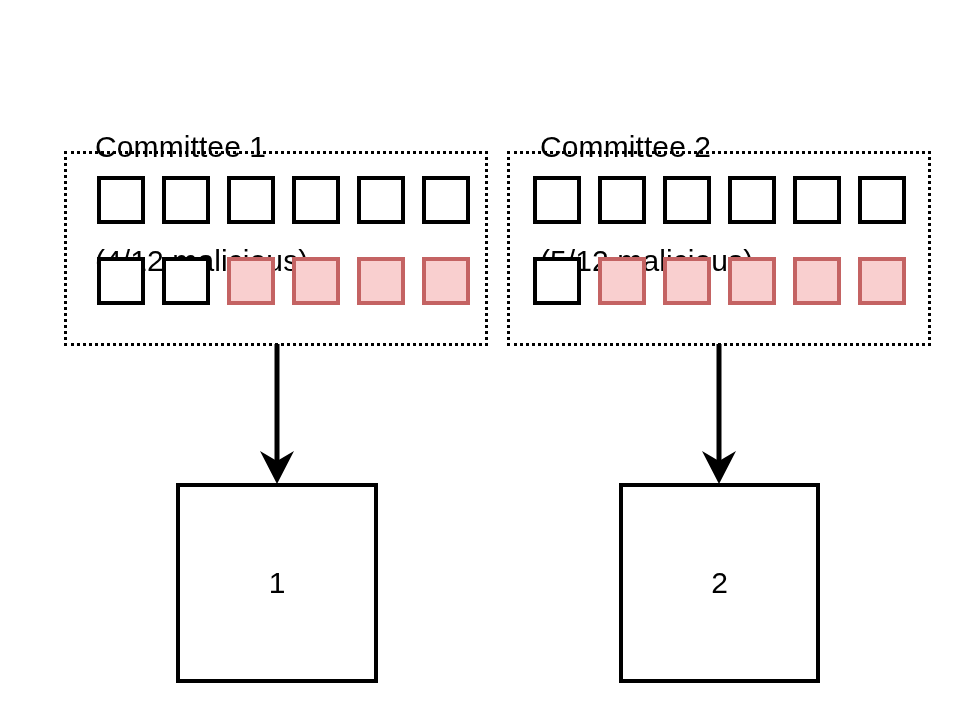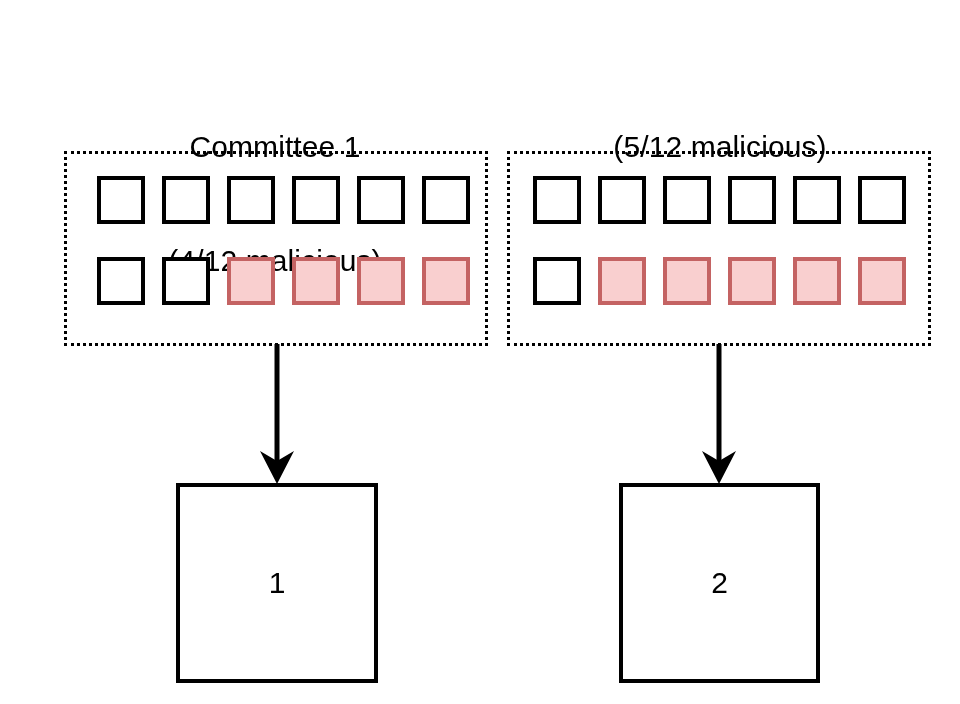--- a/index.html
+++ b/index.html
@@ -17,21 +17,20 @@
   #stage {
     position: relative;
     width: 960px;
     height: 704px;
     background: #ffffff;
   }
 
   
   .group-title {
     position: absolute;
-    text-align: center;
     font-size: 30px;
     line-height: 38px;
     letter-spacing: 0.1px;
     color: #000000;
     white-space: pre;
     font-weight: 400;
   }
   .group-title .title-line {
     display: block;
   }
@@ -125,20 +124,21 @@
   <svg class="arrow" style="left: 247px; top: 344px;" width="60" height="142" viewBox="0 0 60 142">
     <line x1="30" y1="0" x2="30" y2="122" stroke="#000000" stroke-width="5"></line>
     <path d="M 30 140 L 13 107 L 30 117 L 47 107 Z" fill="#000000"></path>
   </svg>
 
   <div class="output-box" style="left: 176px; top: 483px; width: 202px; height: 200px;">
     <span class="output-label">1</span>
   </div>
 
   <div class="group-title" style="left: 540px; top: 52px; width: 360px;">
+    <span class="title-line">Committee 2</span>
     <span class="title-line">(5/12 malicious)</span>
   </div>
 
   <div class="committee-box" style="left: 507px; top: 151px; width: 424px; height: 195px;">
     <div class="member-grid" style="left: 23px; top: 22px;">
       <div class="member-row">
         <div class="member" style="background: rgb(255, 255, 255); border-color: rgb(0, 0, 0);"></div>
         <div class="member" style="background: rgb(255, 255, 255); border-color: rgb(0, 0, 0);"></div>
         <div class="member" style="background: rgb(255, 255, 255); border-color: rgb(0, 0, 0);"></div>
         <div class="member" style="background: rgb(255, 255, 255); border-color: rgb(0, 0, 0);"></div>

